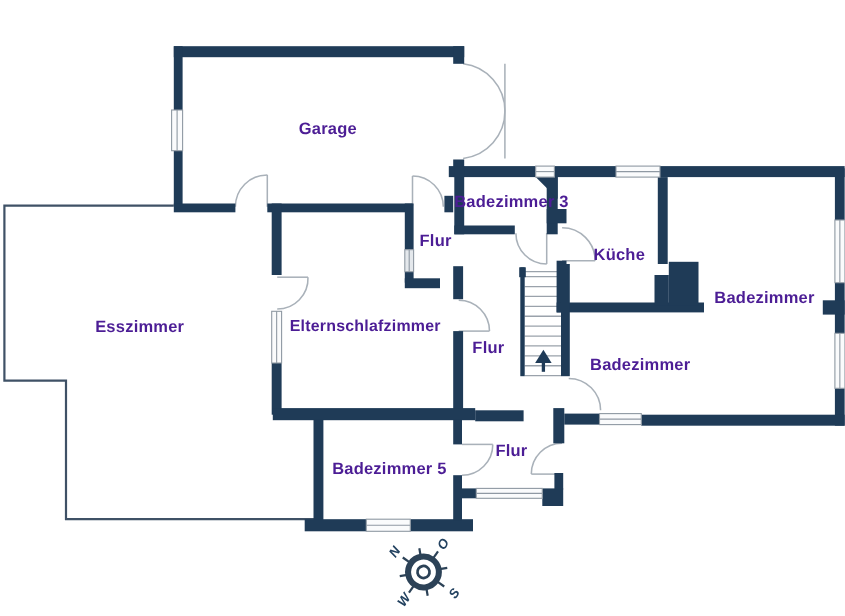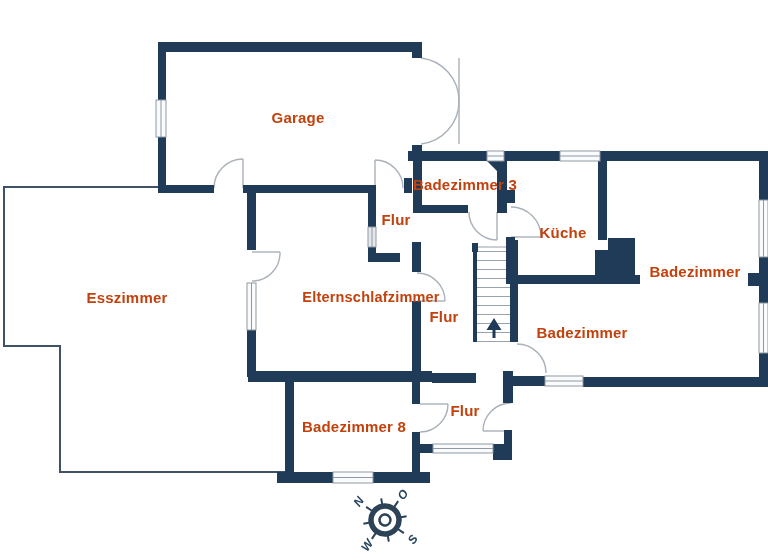--- a/index.html
+++ b/index.html
@@ -1,24 +1,24 @@
 <!DOCTYPE html>
 <html><head>
 <meta charset="utf-8">
 <style>
   html,body{margin:0;padding:0;background:#ffffff;}
   body{width:768px;height:560px;position:relative;overflow:hidden;
        font-family:"Liberation Sans","DejaVu Sans",sans-serif;}
   #plan{position:absolute;left:0;top:0;width:768px;height:560px;}
   .room-label{
     position:absolute;transform:translate(-50%,-50%);
-    color:#c2410c;font-size:15px;font-weight:700;letter-spacing:.2px;
+    color:#4c1d95;font-size:15px;font-weight:700;letter-spacing:.2px;
     white-space:nowrap;user-select:none;
   }
-  .room-label.small{font-size:14.5px;margin-left:39px;}
+  .room-label.small{font-size:14.5px;}
 </style>
 </head>
 <body>
 
 <svg id="plan" viewBox="0 0 768 560" xmlns="http://www.w3.org/2000/svg">
 
   <g fill="none" stroke="#3f5166" stroke-width="2">
     <path d="M158,187 L4,187 L4,346 L60,346 L60,472 L286,472"></path>
   </g>
 
@@ -217,13 +217,13 @@
 <span class="room-label" style="left:298px;top:117px">Garage</span>
 <span class="room-label" style="left:465px;top:184px">Badezimmer 3</span>
 <span class="room-label" style="left:563px;top:232px">Küche</span>
 <span class="room-label" style="left:396px;top:219px">Flur</span>
 <span class="room-label" style="left:695px;top:271px">Badezimmer</span>
 <span class="room-label" style="left:127px;top:297px">Esszimmer</span>
 <span class="room-label small" style="left:332px;top:297px">Elternschlafzimmer</span>
 <span class="room-label" style="left:444px;top:316px">Flur</span>
 <span class="room-label" style="left:582px;top:332px">Badezimmer</span>
 <span class="room-label" style="left:465px;top:410px">Flur</span>
-<span class="room-label" style="left:354px;top:426px">Badezimmer 8</span>
+<span class="room-label" style="left:354px;top:426px">Badezimmer 5</span>
 
 </body></html>

